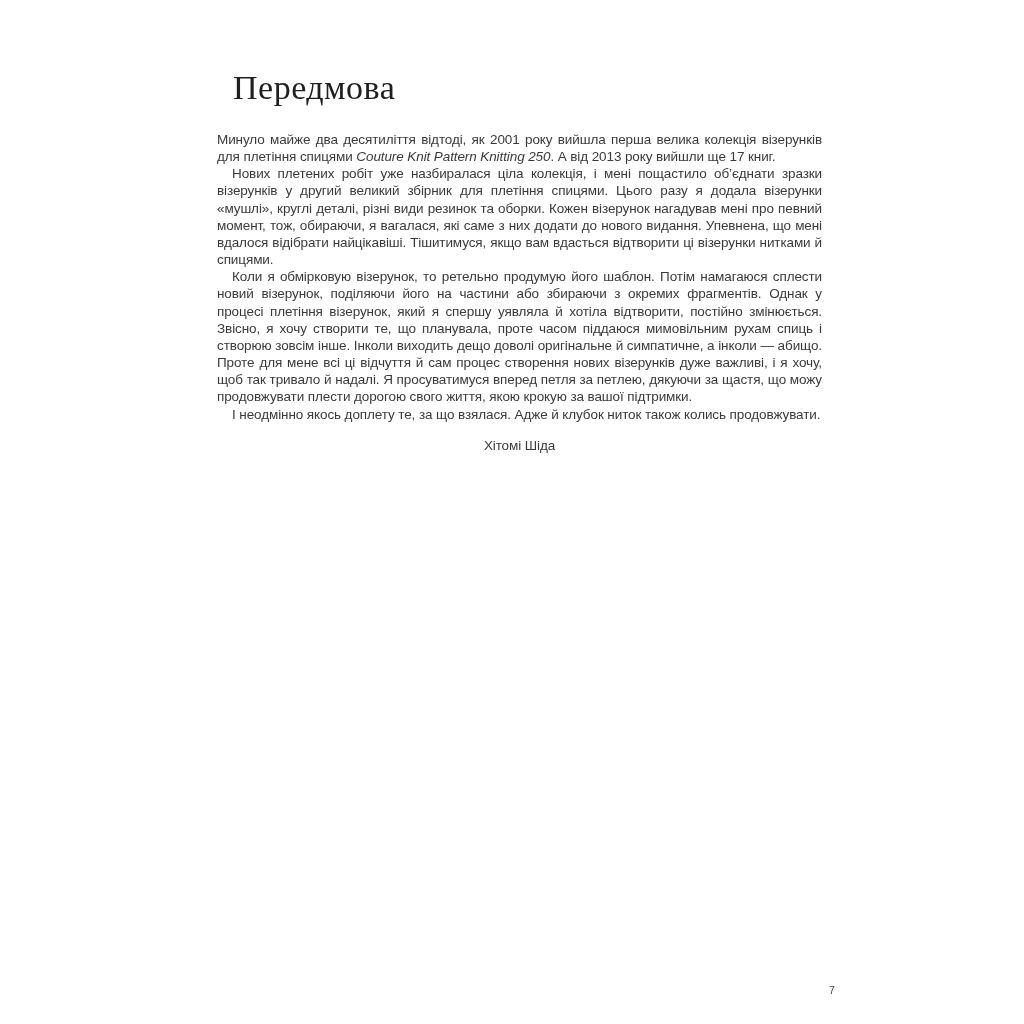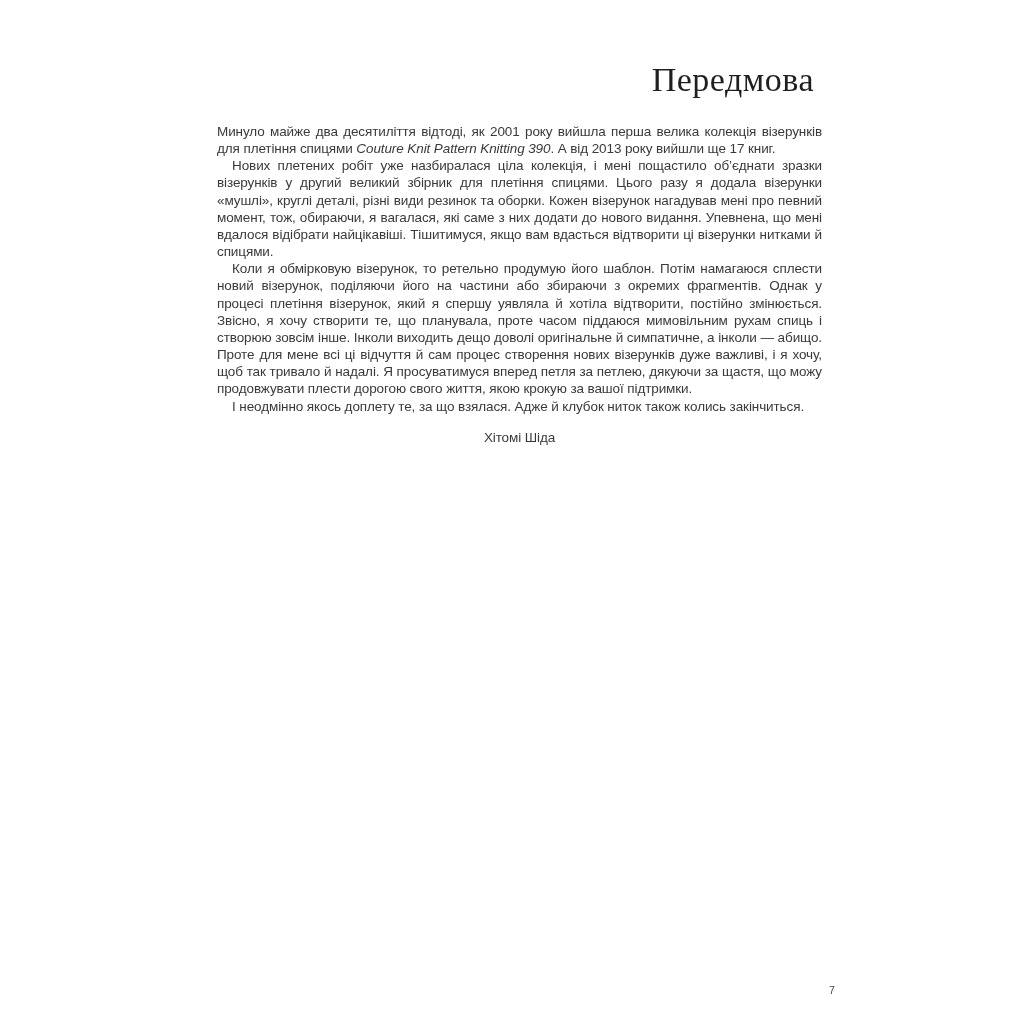--- a/index.html
+++ b/index.html
@@ -15,23 +15,23 @@
     overflow: hidden;
     font-family: "Liberation Sans", sans-serif;
   }
   .content {
     position: absolute;
     left: 217px;
     top: 0;
     width: 605px;
   }
   .title {
-    margin: 8px;
+    margin: 16px;
     padding-top: 52px;
-    text-align: right;
+    text-align: left;
     font-family: "Liberation Serif", "DejaVu Serif", serif;
     font-weight: 400;
     font-size: 34px;
     line-height: 40px;
     letter-spacing: 0.5px;
     color: #1f1f1f;
   }
   .body-text {
     margin-top: 23px;
     font-size: 13.5px;
@@ -70,27 +70,27 @@
 </style>
 </head>
 <body>
 
 <div class="page">
   <div class="content">
 
     <h1 class="title">Передмова</h1>
 
     <div class="body-text">
-      <p class="first"><span>Минуло майже два десятиліття відтоді, як 2001 року вийшла перша велика колекція візерунків для плетіння спицями </span><em class="book-title">Couture Knit Pattern Knitting 390</em><span>. А від 2013 року вийшли ще 17 книг.</span></p>
+      <p class="first"><span>Минуло майже два десятиліття відтоді, як 2001 року вийшла перша велика колекція візерунків для плетіння спицями </span><em class="book-title">Couture Knit Pattern Knitting 250</em><span>. А від 2013 року вийшли ще 17 книг.</span></p>
 
       <p>Нових плетених робіт уже назбиралася ціла колекція, і мені пощастило об’єднати зразки візерунків у другий великий збірник для плетіння спицями. Цього разу я додала візерунки «мушлі», круглі деталі, різні види резинок та оборки. Кожен візерунок нагадував мені про певний момент, тож, обираючи, я вагалася, які саме з них додати до нового видання. Упевнена, що мені вдалося відібрати найцікавіші. Тішитимуся, якщо вам вдасться відтворити ці візерунки нитками й спицями.</p>
 
       <p>Коли я обмірковую візерунок, то ретельно продумую його шаблон. Потім намагаюся сплести новий візерунок, поділяючи його на частини або збираючи з окремих фрагментів. Однак у процесі плетіння візерунок, який я спершу уявляла й хотіла відтворити, постійно змінюється. Звісно, я хочу створити те, що планувала, проте часом піддаюся мимовільним рухам спиць і створюю зовсім інше. Інколи виходить дещо доволі оригінальне й симпатичне, а інколи — абищо. Проте для мене всі ці відчуття й сам процес створення нових візерунків дуже важливі, і я хочу, щоб так тривало й надалі. Я просуватимуся вперед петля за петлею, дякуючи за щастя, що можу продовжувати плести дорогою свого життя, якою крокую за вашої підтримки.</p>
 
-      <p>І неодмінно якось доплету те, за що взялася. Адже й клубок ниток також колись закінчиться.</p>
+      <p>І неодмінно якось доплету те, за що взялася. Адже й клубок ниток також колись продовжувати.</p>
 
     </div>
 
     <div class="signature">Хітомі Шіда</div>
 
   </div>
 
   <div class="page-number">7</div>
 </div>
 

